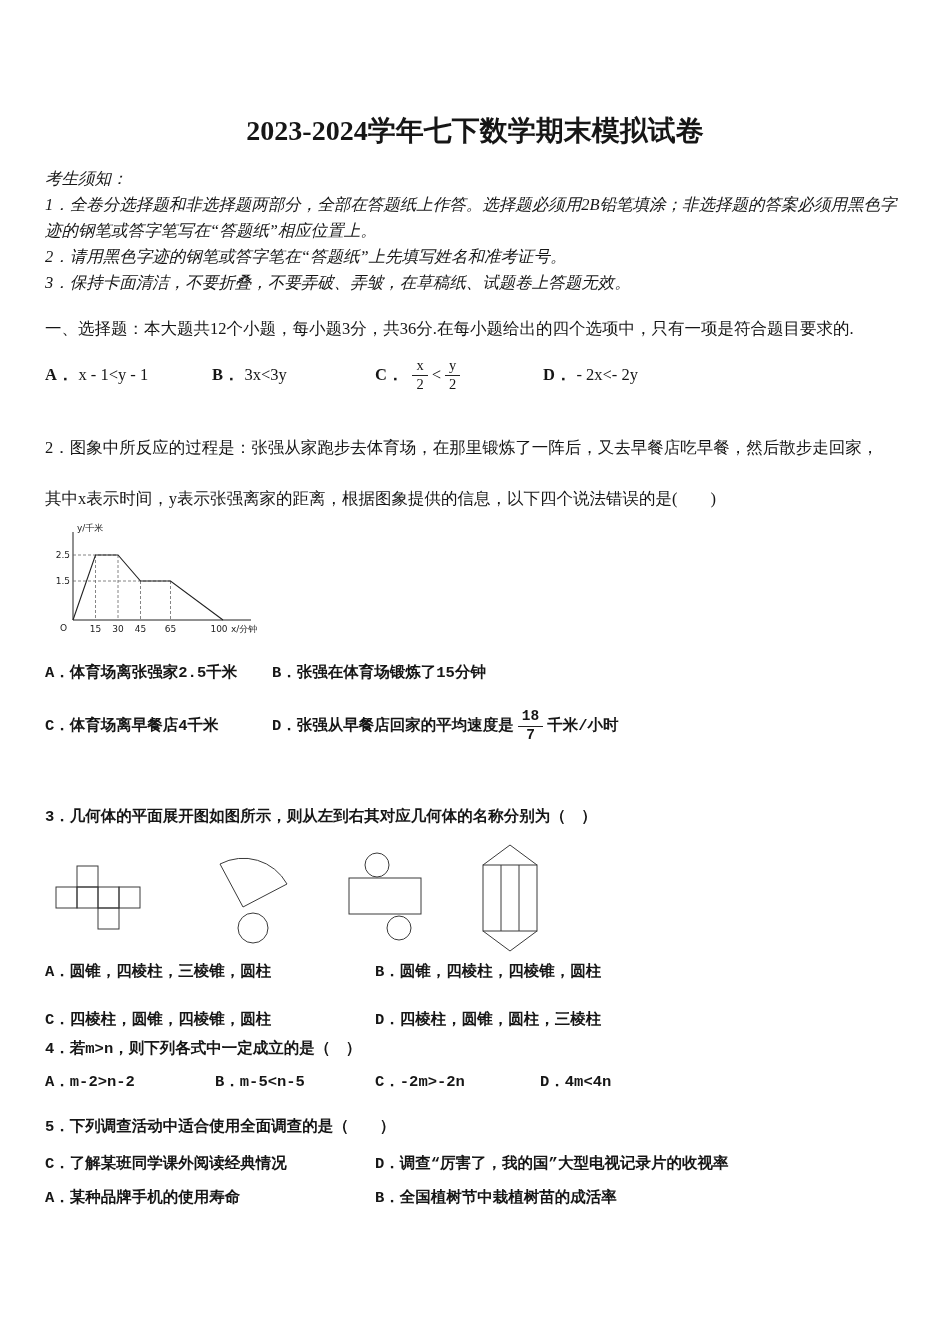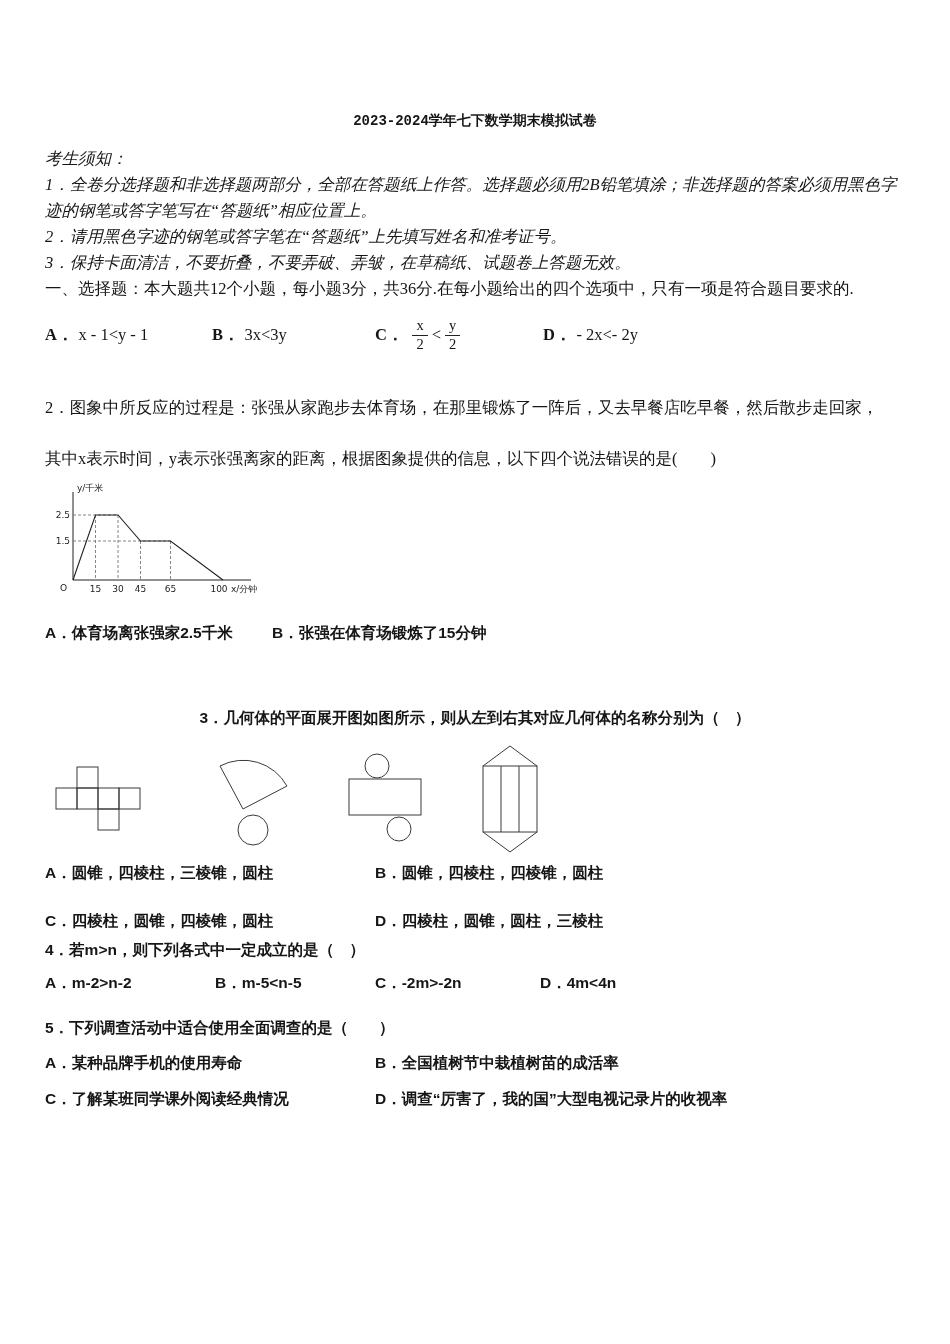--- a/index.html
+++ b/index.html
@@ -4,44 +4,44 @@
 <style>
   * { box-sizing: border-box; }
   html, body { margin:0; padding:0; }
   body {
     width:950px; height:1344px; background:#ffffff; color:#161616;
     font-family:"Liberation Serif","DejaVu Serif",serif;
     font-size:16.5px; overflow:hidden;
   }
   .page { padding:112px 45px 0 45px; }
   .title {
-    text-align:center; font-weight:bold; font-size:14px;
-    font-family:Liberation Mono, monospace;
+    text-align:center; font-weight:bold; font-size:28px;
+    font-family:Liberation Serif, serif;
   }
   .notice { margin-top:16px;font-style:italic; }
   .notice p { margin:0; line-height:26px; }
-  .sec { margin:0 0 0; line-height:26px; }
+  .sec { margin:20px 0 0; line-height:26px; }
   .stem { margin:2px 0 0; line-height:26px; }
-  .hei { font-family:Liberation Sans, sans-serif; font-weight:bold; font-size:15.5px; }
+  .hei { font-family:Liberation Mono, monospace; font-weight:bold; font-size:15.5px; }
   .optrow { display:flex; align-items:center; line-height:24px; }
   .opt { display:inline-flex; align-items:center; white-space:nowrap; }
   .ol { font-weight:bold; margin-right:5px; }
   .frac { display:inline-flex; flex-direction:column; align-items:center; line-height:1.08; font-size:14.5px; margin:0 4px; }
   .frac .fn { border-bottom:1px solid #222; padding:0 4px 1px 4px; }
   .frac .fd { padding-top:1px; }
   
   .q1-row { margin-top:16px; }
   .q1-row .opt.wA { width:167px; } .q1-row .opt.wB { width:163px; } .q1-row .opt.wC { width:168px; }
   .q2-stem1 { margin-top:38px; line-height:35px; }
   .q2-stem2 { margin-top:16px; line-height:35px; }
   .graph-wrap { margin:4px 0 0 8px; }
   .q2-ab { margin-top:14px; }
   .q2-cd { margin-top:24px; }
   .q2-ab .opt.first, .q2-cd .opt.first { width:227px; }
-  .q3-stem { margin-top:60px;text-align:center; }
+  .q3-stem { margin-top:60px; }
   .figs { margin:12px 0 0 10px; display:flex; align-items:center; gap:52px; height:112px; }
   .q3-row1 { margin-top:6px; }
   .q3-row2 { margin-top:24px; }
   .col330 { width:330px; }
   .q4-stem { margin-top:4px; }
   .q4-row { margin-top:8px; }
   .q4-row .opt.wA { width:170px; } .q4-row .opt.wB { width:160px; } .q4-row .opt.wC { width:165px; }
   .q5-stem { margin-top:20px; }
   .q5-row1 { margin-top:10px; }
   .q5-row2 { margin-top:12px; }
@@ -119,20 +119,31 @@
       <text class="gt" x="117.5" y="112" text-anchor="middle">65</text>
       <text class="gt" x="166" y="112" text-anchor="middle">100</text>
       <text class="gt" x="178" y="112">x/分钟</text>
     </svg>
   </div>
 
   <div class="optrow hei q2-ab">
     <span class="opt first">A．体育场离张强家2.5千米</span>
     <span class="opt">B．张强在体育场锻炼了15分钟</span>
   </div>
+  <div class="optrow hei q2-cd">
+    <span class="opt first">C．体育场离早餐店4千米</span>
+    <span class="opt">
+      <span>D．张强从早餐店回家的平均速度是</span>
+      <span class="frac">
+        <span class="fn">18</span>
+        <span class="fd">7</span>
+      </span>
+      <span>千米/小时</span>
+    </span>
+  </div>
 
   <p class="stem hei q3-stem">3．几何体的平面展开图如图所示，则从左到右其对应几何体的名称分别为（　）</p>
 
   <div class="figs">
     <svg width="88" height="66" viewBox="0 0 88 66">
       <g class="fig">
         <rect x="22" y="1" width="21" height="21"></rect>
         <rect x="1" y="22" width="21" height="21"></rect>
         <rect x="22" y="22" width="21" height="21"></rect>
         <rect x="43" y="22" width="21" height="21"></rect>
@@ -175,22 +186,22 @@
 
   <p class="stem hei q4-stem">4．若m&gt;n，则下列各式中一定成立的是（　）</p>
   <div class="optrow hei q4-row">
     <span class="opt wA">A．m-2&gt;n-2</span>
     <span class="opt wB">B．m-5&lt;n-5</span>
     <span class="opt wC">C．-2m&gt;-2n</span>
     <span class="opt">D．4m&lt;4n</span>
   </div>
 
   <p class="stem hei q5-stem">5．下列调查活动中适合使用全面调查的是（　　）</p>
+  <div class="optrow hei q5-row2">
+    <span class="opt col330">C．了解某班同学课外阅读经典情况</span>
+    <span class="opt">D．调查“厉害了，我的国”大型电视记录片的收视率</span>
+  </div>
   <div class="optrow hei q5-row1">
     <span class="opt col330">A．某种品牌手机的使用寿命</span>
     <span class="opt">B．全国植树节中栽植树苗的成活率</span>
   </div>
-  <div class="optrow hei q5-row2">
-    <span class="opt col330">C．了解某班同学课外阅读经典情况</span>
-    <span class="opt">D．调查“厉害了，我的国”大型电视记录片的收视率</span>
-  </div>
 
 </div>
 
 </body></html>

